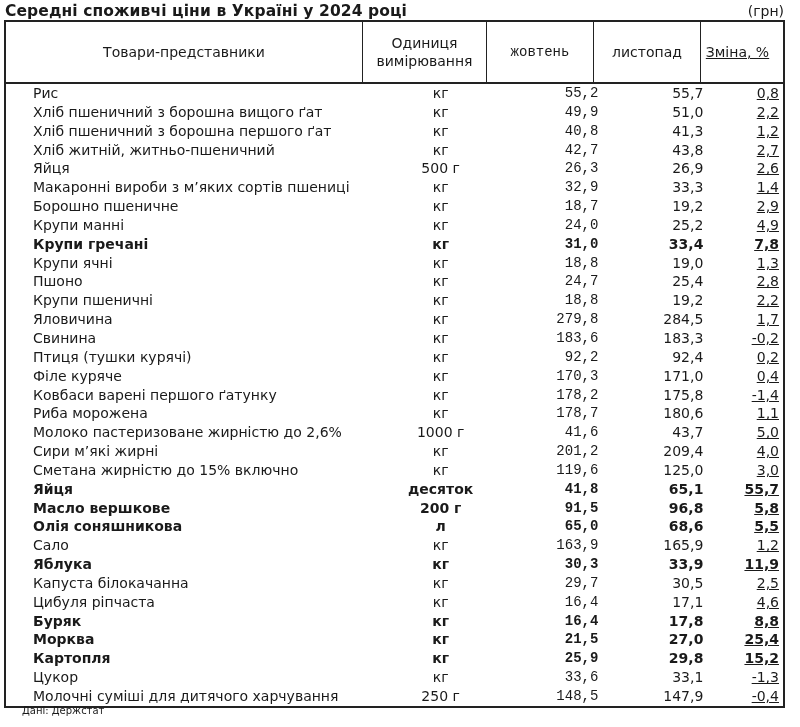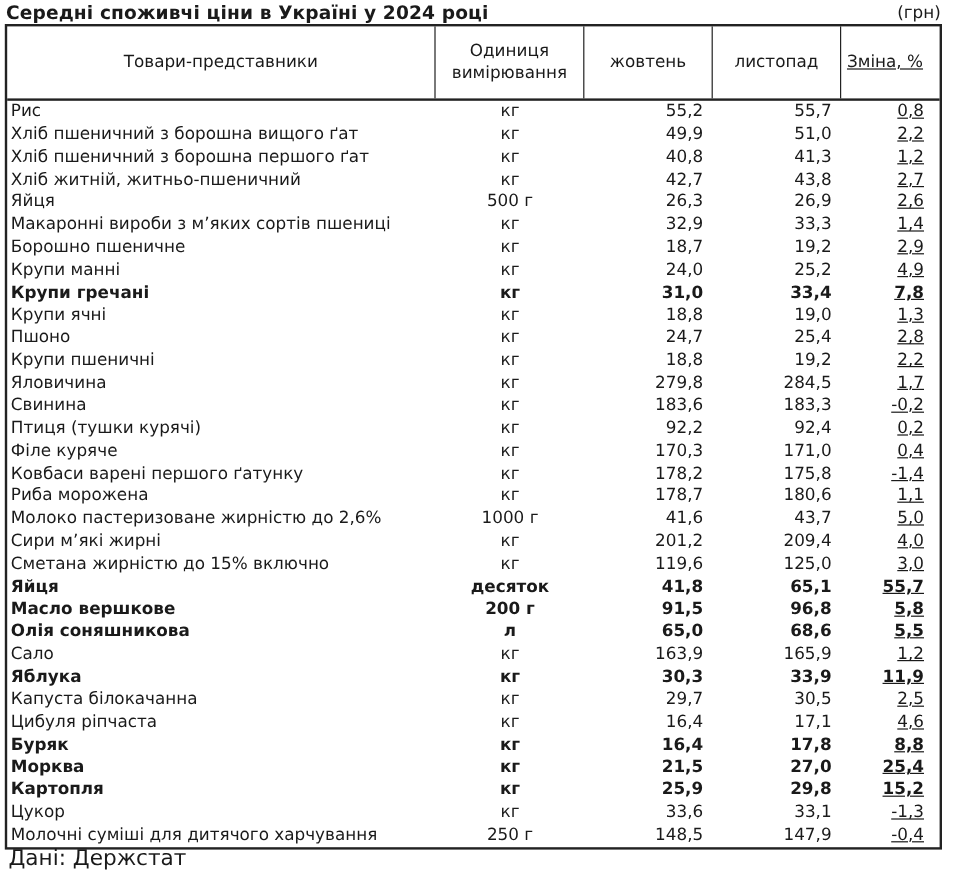--- a/index.html
+++ b/index.html
@@ -5,31 +5,31 @@
   html, body { margin:0; padding:0; background:#ffffff; }
   body { width:800px; height:727px; position:relative; overflow:hidden; font-family:"DejaVu Sans", sans-serif; color:#1a1a1a; }
   .title { position:absolute; left:5px; top:2px; font-size:15.5px; font-weight:bold; letter-spacing:0.1px; white-space:nowrap; }
   .unit-note { position:absolute; right:16px; top:3px; font-size:14px; }
   .tbl { position:absolute; left:4px; top:20px; width:781px; border:2px solid #222; box-sizing:border-box; }
   .hdr { display:flex; height:62px; border-bottom:2px solid #222; box-sizing:border-box; }
   .hdr > div { display:flex; align-items:center; justify-content:center; text-align:center; font-size:14px; line-height:18px; box-sizing:border-box; border-right:1.5px solid #222; }
   .hdr > div:last-child { border-right:none; }
   .c1 { width:357px; }
   .c2 { width:124px; }
-  .c3 { width:107px; }
+  .c3 { width:107px;font-family:Liberation Mono, monospace; }
   .c4 { width:107px; }
   .c5 { width:73px;text-decoration:underline; }
   .row { display:flex; height:18.85px; font-size:14px; line-height:18.85px; white-space:nowrap; }
   .row > div { box-sizing:border-box; overflow:hidden; }
-  .row .c1 { padding-left:3px; text-align:left; }
+  .row .c1 { padding-left:3px; text-align:left;margin-left:24px; }
   .row .c2 { text-align:center; }
   .row .c3, .row .c4 { text-align:right; padding-right:8px; }
   .row .c5 { text-align:right; padding-right:4px; }
   .row.bold { font-weight:bold; }
-  .source { position:absolute; left:7px; top:705px; font-size:18px; }
+  .source { position:absolute; left:22px; top:705px; font-size:10px; }
 </style>
 </head>
 <body>
 
 <div class="title">Середні споживчі ціни в Україні у 2024 році</div>
 <div class="unit-note">(грн)</div>
 
 <div class="tbl">
   <div class="hdr">
     <div class="c1">Товари-представники</div>

